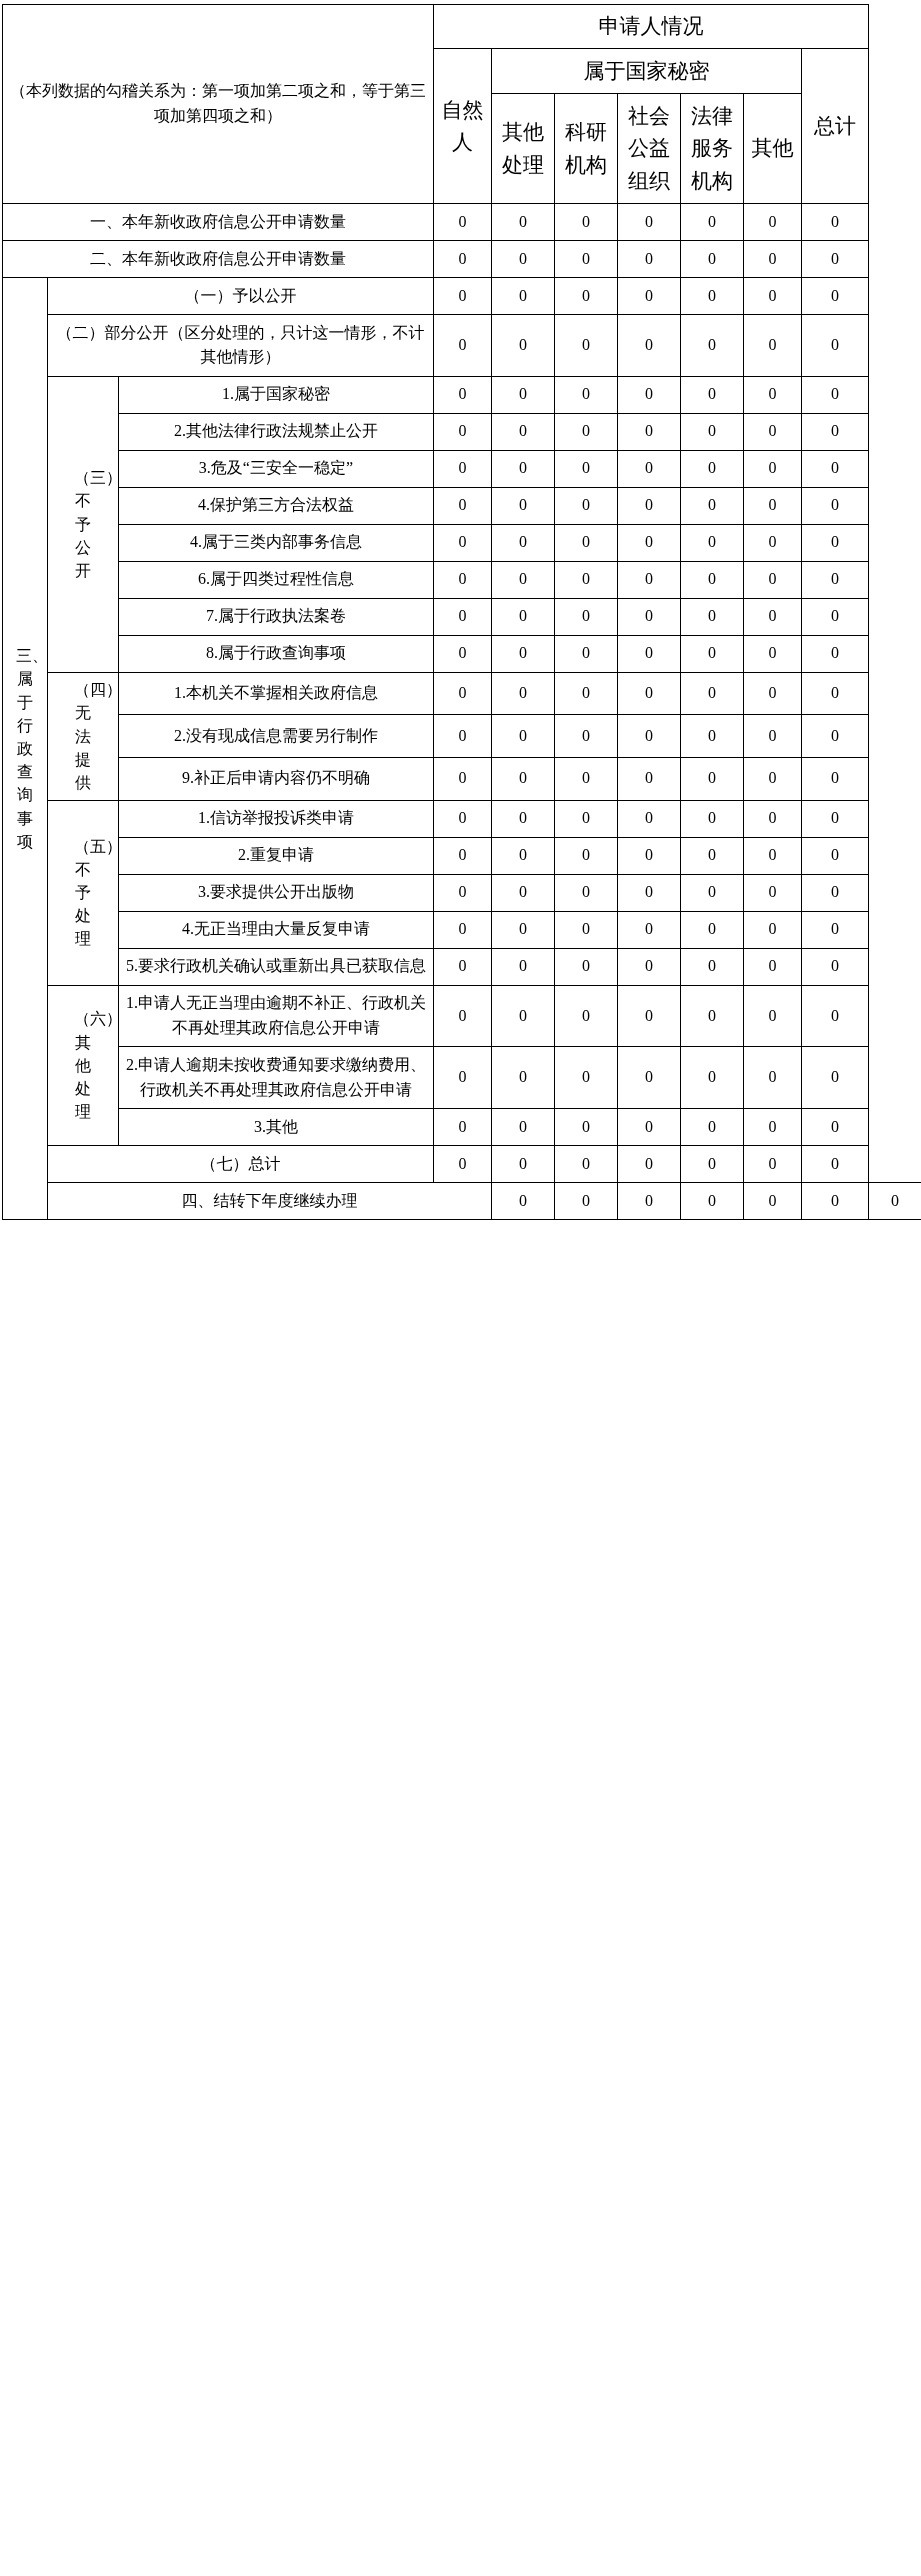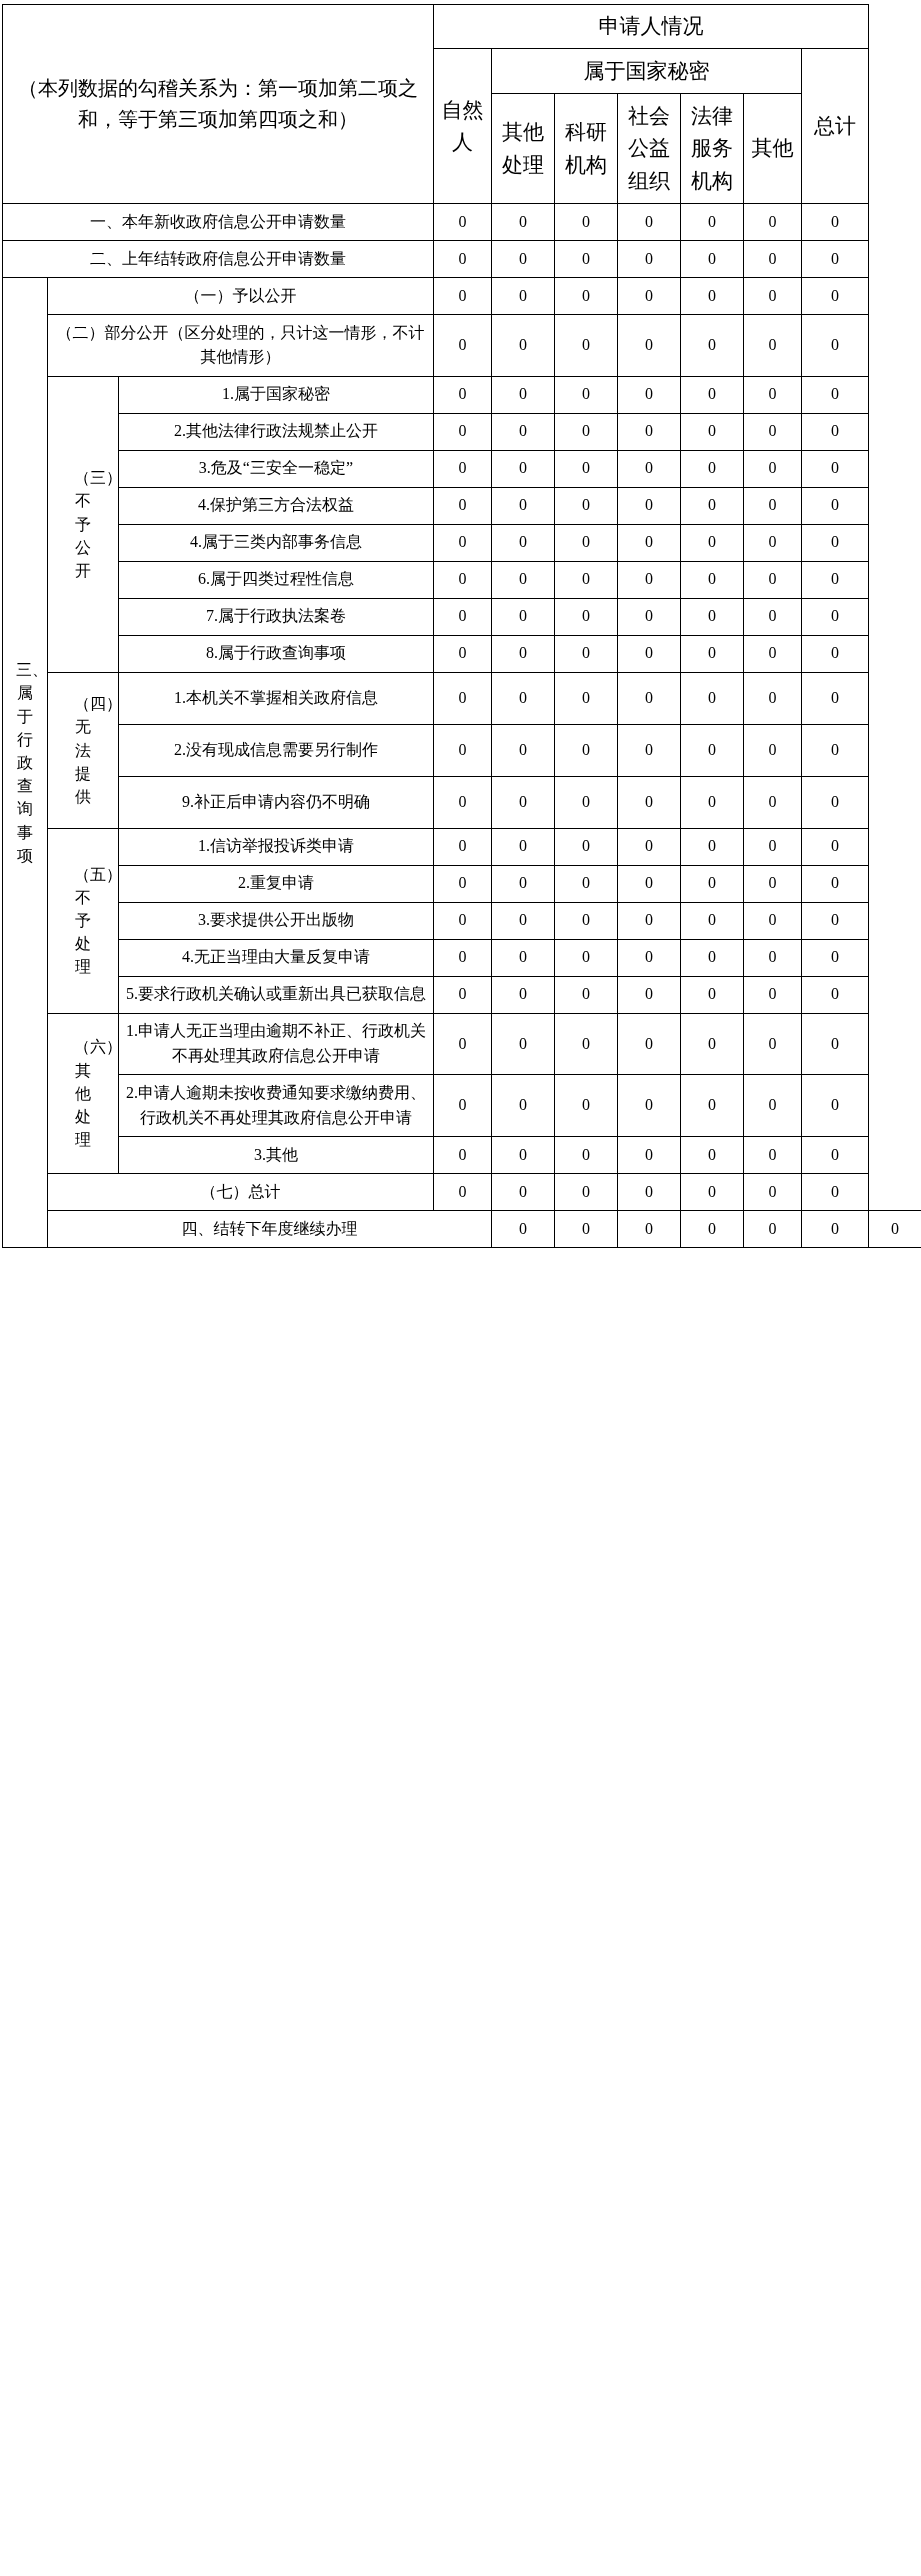--- a/index.html
+++ b/index.html
@@ -29,21 +29,21 @@
     text-align: center;
     vertical-align: middle;
     padding: 5.6px 3.7px;
     font-weight: normal;
     line-height: 1.55;
   }
   .hdr-note {
     text-align: left;
     padding: 9.3px 13px;
     line-height: 2.0;
-    font-size: 20px;
+    font-size: 16px;
   }
   .hdr-main {
     font-size: 21px;
   }
   .col-label-left {
     text-align: left;
     padding-left: 9.3px;
     padding-right: 5.6px;
     line-height: 1.9;
   }
@@ -56,21 +56,21 @@
     line-height: 1.6;
     padding: 5.6px 5.6px;
   }
   .num {
     font-family: "Liberation Serif", "DejaVu Serif", serif;
     font-size: 16px;
   }
   .vert-stack {
     display: block;
     width: 1.1em;
-    margin: 14px auto;
+    margin: 0 auto;
     word-break: break-all;
     line-height: 1.45;
   }
 </style>
 </head>
 <body>
 
 <div class="sheet">
 <table class="gov-table">
   <colgroup>
@@ -111,21 +111,21 @@
       <td class="num">0</td>
       <td class="num">0</td>
       <td class="num">0</td>
       <td class="num">0</td>
       <td class="num">0</td>
       <td class="num">0</td>
       <td class="num">0</td>
     </tr>
 
     <tr>
-      <td class="col-label-left" colspan="3">二、上年结转政府信息公开申请数量</td>
+      <td class="col-label-left" colspan="3">二、本年新收政府信息公开申请数量</td>
       <td class="num">0</td>
       <td class="num">0</td>
       <td class="num">0</td>
       <td class="num">0</td>
       <td class="num">0</td>
       <td class="num">0</td>
       <td class="num">0</td>
     </tr>
 
     <tr>

